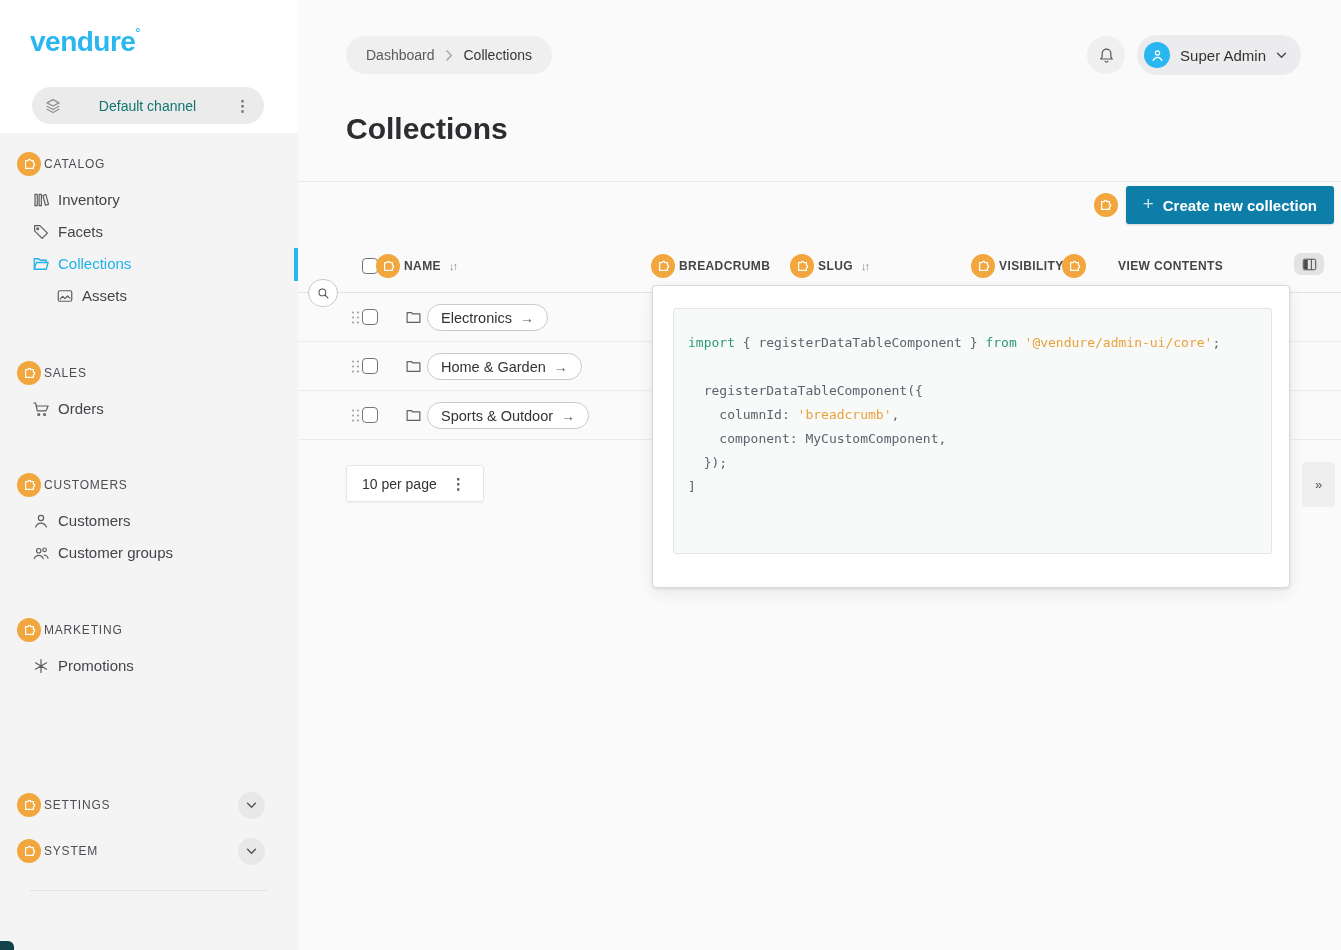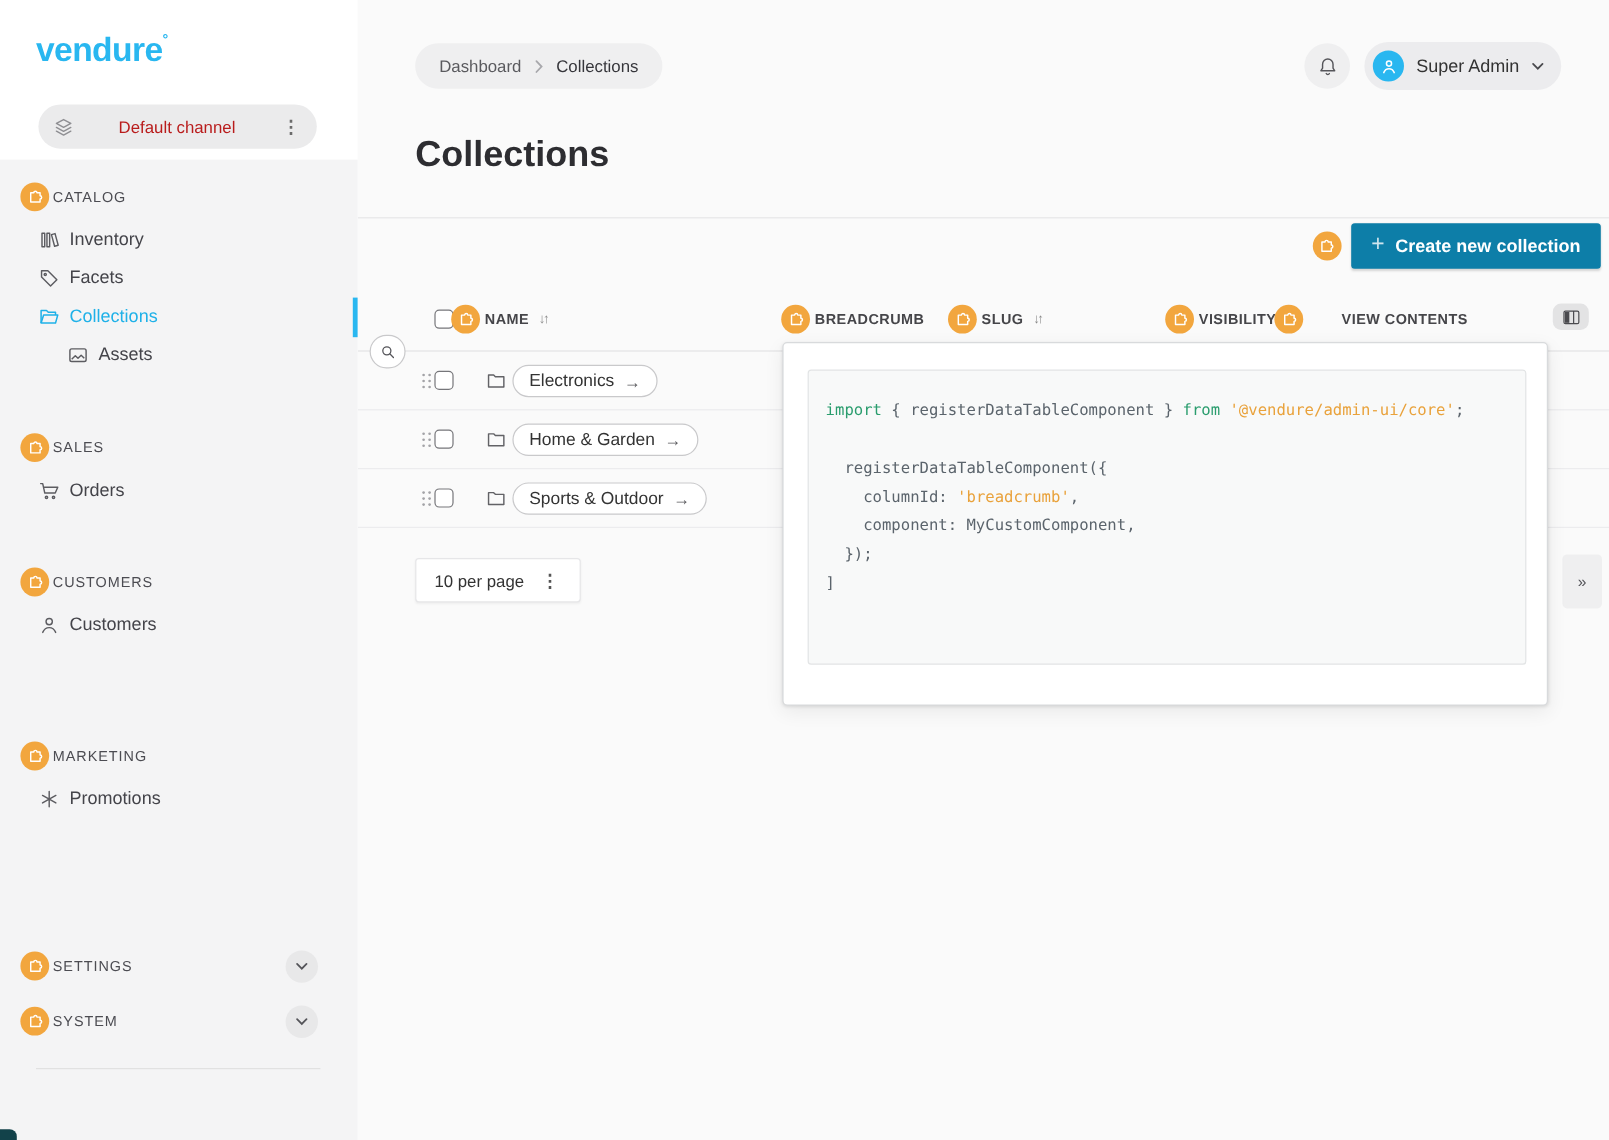--- a/index.html
+++ b/index.html
@@ -7,21 +7,21 @@
   body { font-family:"Liberation Sans", sans-serif; background:#fafafa; }
   #app { position:relative; width:1341px; height:950px; overflow:hidden; background:#fafafa; }
 
   
   .sidebar { position:absolute; left:0; top:0; width:298px; height:950px; background:#fff; z-index:3; }
   .logo { position:absolute; left:30px; top:26px; font-size:28px; font-weight:700; letter-spacing:-0.5px;
           color:var(--brand,#29b7f0); cursor:pointer; }
   .logo-mark { font-size:12px; vertical-align:14px; }
   .channel-pill { position:absolute; left:32px; top:87px; width:232px; height:37px; border-radius:19px;
           background:#ebebec; border:none; display:flex; align-items:center; padding:0 12px; cursor:pointer; }
-  .channel-label { flex:1; text-align:center; font-size:14px; color:#b91c1c; font-family:inherit; }
+  .channel-label { flex:1; text-align:center; font-size:14px; color:#0f766e; font-family:inherit; }
   .kebab { font-size:15px; color:#6b6b6b; font-weight:700; padding:0 2px; }
   .sidebar-nav { position:absolute; left:0; top:133px; right:0; bottom:0; background:#f4f4f5; }
 
   .sec { position:absolute; left:5px; height:24px; display:flex; align-items:center; gap:3px;padding-left:12px; }
   .sec-label { font-size:12px; color:#4c4c52; letter-spacing:.8px; font-weight:500; }
   .dev-badge { width:24px; height:24px; border-radius:50%; background:var(--dev-badge,#f2a63e);
           display:inline-flex; align-items:center; justify-content:center; flex:0 0 auto; cursor:pointer; }
   .nav-item { position:absolute; left:0; right:0; height:33px; display:flex; align-items:center; cursor:pointer; }
   .nav-item .nicon { position:absolute; left:32px; width:18px; height:18px; display:flex; }
   .nav-item .nlabel { position:absolute; left:58px; font-size:15px; color:#44444a; }
@@ -193,20 +193,31 @@
       </div>
       <div class="nav-item" style="top:371px;">
         <span class="nicon">
             <svg width="18" height="18" viewBox="0 0 24 24" fill="none" stroke="#5c5c61" stroke-width="1.6" stroke-linecap="round">
               <circle cx="12" cy="8" r="3.5"></circle>
               <path d="M4.8 20c1.6-3.8 4.2-5.3 7.2-5.3s5.6 1.5 7.2 5.3"></path>
             </svg>
           </span>
         <span class="nlabel">Customers</span>
       </div>
+      <div class="nav-item" style="top:403px;">
+        <span class="nicon">
+            <svg width="18" height="18" viewBox="0 0 24 24" fill="none" stroke="#5c5c61" stroke-width="1.5" stroke-linecap="round">
+              <circle cx="9" cy="9" r="3"></circle>
+              <path d="M3 19.5c1.2-3 3.3-4.4 6-4.4s4.8 1.4 6 4.4"></path>
+              <circle cx="16.8" cy="7.8" r="2.4"></circle>
+              <path d="M16.2 14.6c2.6.3 4.2 1.6 5.3 4.3"></path>
+            </svg>
+          </span>
+        <span class="nlabel">Customer groups</span>
+      </div>
 
       <div class="sec" style="top:485px;">
         <span class="dev-badge">
             <svg width="13" height="13" viewBox="0 0 15 15" fill="none" stroke="#fff" stroke-width="1.4" stroke-linejoin="round">
               <path d="M3 3h3a1.5 1.5 0 1 1 3 0h3v3a1.5 1.5 0 1 1 0 3v3H3z"></path>
             </svg>
           </span>
         <span class="sec-label">MARKETING</span>
       </div>
       <div class="nav-item" style="top:516px;">

